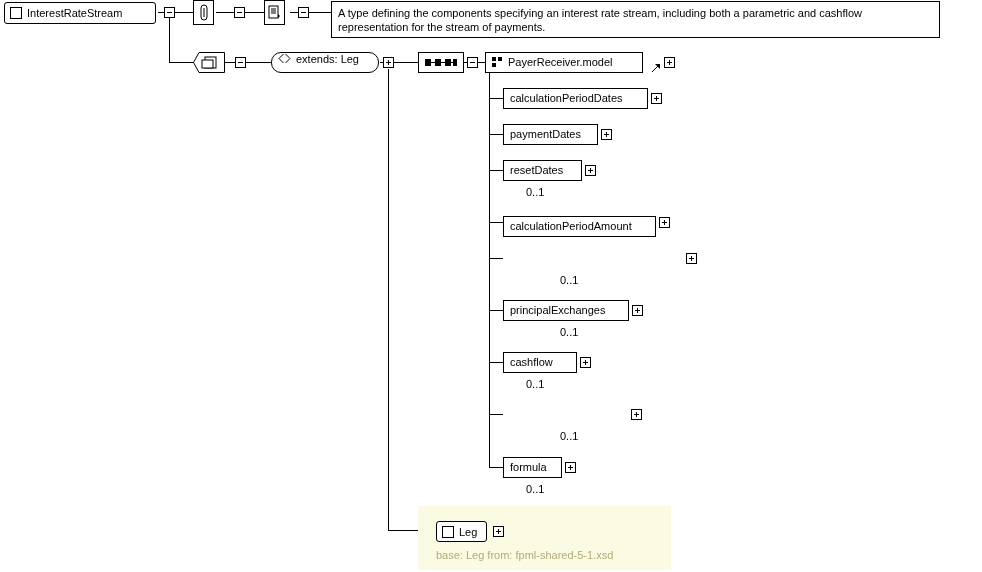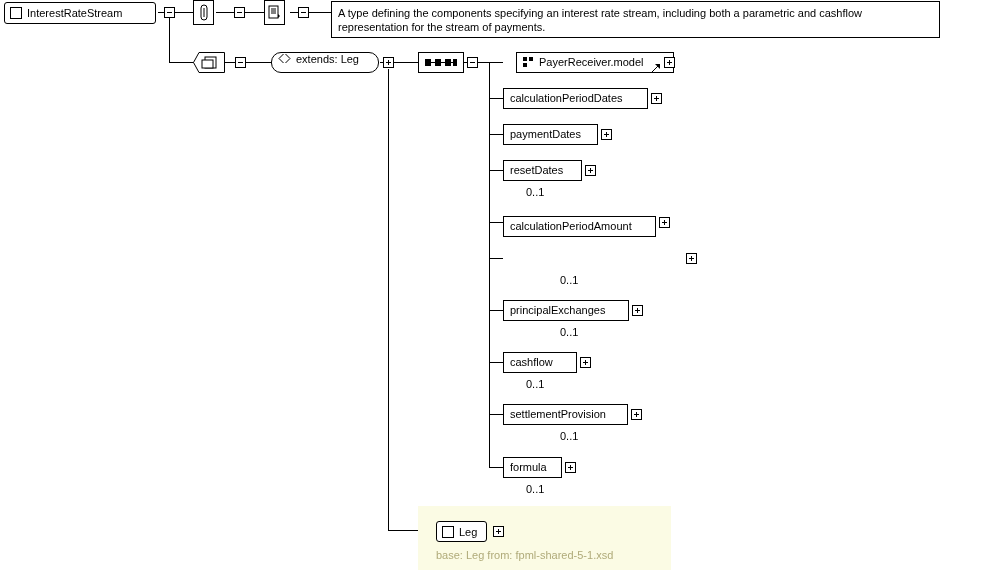--- a/index.html
+++ b/index.html
@@ -299,21 +299,21 @@
     <svg width="36" height="9" viewBox="0 0 36 9">
       <line x1="2" y1="4.5" x2="34" y2="4.5" stroke="#000" stroke-width="1"></line>
       <rect x="2" y="1" width="6" height="7" fill="#000"></rect>
       <rect x="12" y="1" width="6" height="7" fill="#000"></rect>
       <rect x="22" y="1" width="6" height="7" fill="#000"></rect>
       <rect x="30" y="1" width="4" height="7" fill="#000"></rect>
     </svg>
   </div>
   <div class="minus" style="left:467px; top:57px;"></div>
 
-  <div class="node" style="left:516px; top:52px; width:158px;">
+  <div class="node" style="left:485px; top:52px; width:158px;">
     <span class="model-icon">
         <i></i>
         <i></i>
         <i></i>
         <i></i>
       </span>
     <span class="lbl">PayerReceiver.model</span>
   </div>
   <svg class="arrow-mark" style="left:651px; top:63px;" viewBox="0 0 10 10">
     <path d="M1 9 L8 2" stroke="#000" stroke-width="1" fill="none"></path>
@@ -350,23 +350,20 @@
   </div>
   <div class="plus" style="left:632px; top:305px;"></div>
   <div class="card" style="left:560px; top:326px;">0..1</div>
 
   <div class="node" style="left:503px; top:352px; width:74px;">
     <span class="lbl">cashflow</span>
   </div>
   <div class="plus" style="left:580px; top:357px;"></div>
   <div class="card" style="left:526px; top:378px;">0..1</div>
 
-  <div class="node" style="left:503px; top:404px; width:125px;">
-    <span class="lbl">settlementProvision</span>
-  </div>
   <div class="plus" style="left:631px; top:409px;"></div>
   <div class="card" style="left:560px; top:430px;">0..1</div>
 
   <div class="node" style="left:503px; top:457px; width:59px;">
     <span class="lbl">formula</span>
   </div>
   <div class="plus" style="left:565px; top:462px;"></div>
   <div class="card" style="left:526px; top:483px;">0..1</div>
 
   <div class="base-panel" style="left:418px; top:506px; width:253px; height:64px;">

